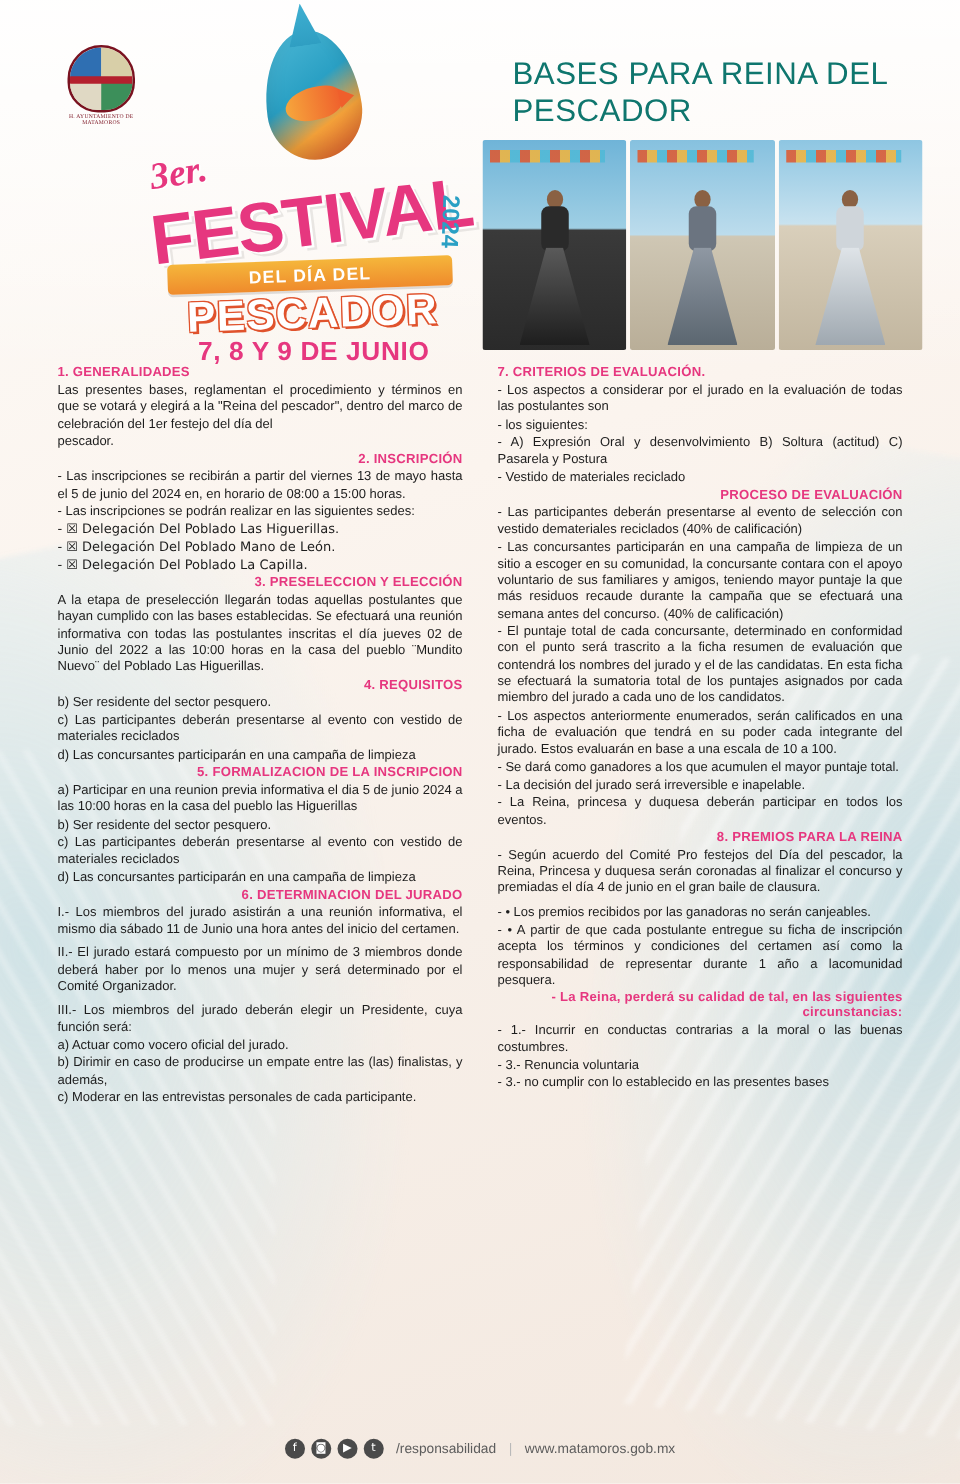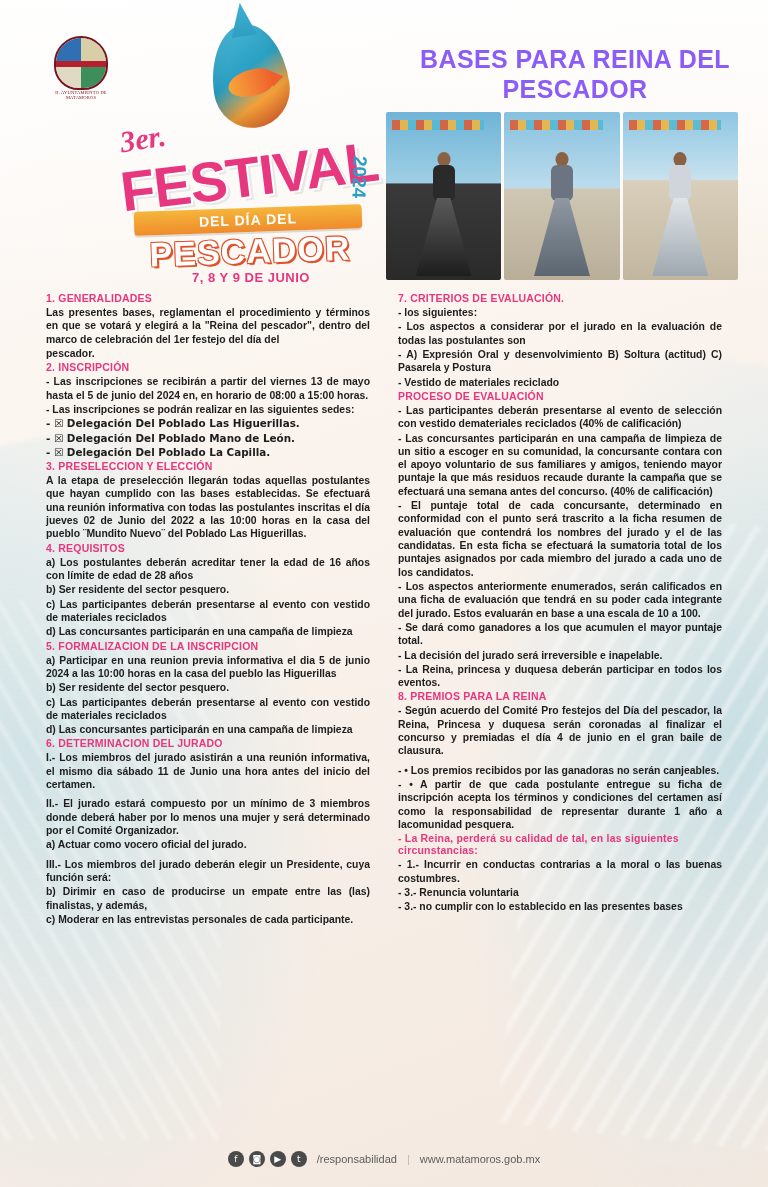--- a/index.html
+++ b/index.html
@@ -145,28 +145,28 @@
     font-weight:700; font-size:14px; color:#fff; letter-spacing:1px;
   }
   .logo .pescado {
     position:absolute; left: 26px; top: 214px; width: 216px; text-align:center;
     font-weight:700; font-size: 34px; color:#fff; letter-spacing:1px;
     text-shadow: 2px 2px 0 #e0522c, -1px -1px 0 #e0522c, 1px -1px 0 #e0522c, -1px 1px 0 #e0522c;
     transform: rotate(-2deg);
   }
   .logo .dates {
     position:absolute; left: 30px; top: 252px; width: 210px; text-align:center;
-    font-weight:700; font-size: 13px; color:#e6377f; letter-spacing:.5px;
+    font-weight:700; font-size: 21px; color:#e6377f; letter-spacing:.5px;
   }
 
   
   .main-title {
     position: absolute; left: 410px; top: 44px; width: 330px;
-    font-weight: 700; font-size: 25px; line-height: 1.2;
-    color: #8b5cf6; letter-spacing: .4px; text-align: center;
+    font-weight: 400; font-size: 25px; line-height: 1.2;
+    color: #0f766e; letter-spacing: .4px;
   }
 
   
   .photos { position:absolute; left: 386px; top: 112px; width: 352px; height: 168px; display:flex; gap:3px; }
   .photo { flex:1; border-radius:2px; position:relative; overflow:hidden; }
   .photo .sky { position:absolute; inset:0; }
   .p1 .sky { background: linear-gradient(180deg,#6fb4d8 0%, #9fcfe4 42%, #3a3a3a 43%, #2a2a2a 100%); }
   .p2 .sky { background: linear-gradient(180deg,#86c1df 0%, #bcdcec 45%, #cfc7b4 46%, #b9ae98 100%); }
   .p3 .sky { background: linear-gradient(180deg,#8ec6e2 0%, #c8e2ef 40%, #d9cfbb 41%, #c2b69f 100%); }
   .photo .figure {
@@ -198,26 +198,25 @@
     width: 768px; height: 838px;
     display: flex; gap: 28px;
     padding: 0 46px;
   }
   .col { width: 326px; }
 
   h2.sec {
     font-size: 10.5px; font-weight: 700; color:#e6377f;
     margin: 0 0 2px; letter-spacing: .2px;
   }
-  .sec-gap { margin-top: 9px; }
+  .sec-gap { margin-top: 9px; text-align: right; }
   p.txt {
     margin: 0 0 1px;
     font-size: 10.4px; line-height: 1.28; color:#1d1d1d;
     text-align: justify;
-    font-weight: bold;
   }
   p.txt.nj { text-align: left; }
   .box { font-family:"DejaVu Sans", sans-serif; }
 
   
   .footer {
     position:absolute; left:0; bottom:0; width:768px; height:56px;
     display:flex; align-items:center; justify-content:center; gap:10px;
     font-size: 11px; color:#5c5c5c;
   }
@@ -315,45 +314,44 @@
       <p class="txt">- Las inscripciones se recibirán a partir del viernes 13 de mayo hasta el 5 de junio del 2024 en, en horario de 08:00 a 15:00 horas.</p>
       <p class="txt">- Las inscripciones se podrán realizar en las siguientes sedes:</p>
       <p class="txt nj box">- ☒ Delegación Del Poblado Las Higuerillas.</p>
       <p class="txt nj box">- ☒ Delegación Del Poblado Mano de León.</p>
       <p class="txt nj box">- ☒ Delegación Del Poblado La Capilla.</p>
 
       <h2 class="sec sec-gap">3. PRESELECCION Y ELECCIÓN</h2>
       <p class="txt">A la etapa de preselección llegarán todas aquellas postulantes que hayan cumplido con las bases establecidas. Se efectuará una reunión informativa con todas las postulantes inscritas el día jueves 02 de Junio del 2022 a las 10:00 horas en la casa del pueblo ¨Mundito Nuevo¨ del Poblado Las Higuerillas.</p>
 
       <h2 class="sec sec-gap">4. REQUISITOS</h2>
-      <p class="txt">a) Los postulantes deberán acreditar tener la edad de 16 años con límite de edad de 28 años</p>
       <p class="txt nj">b) Ser residente del sector pesquero.</p>
       <p class="txt">c) Las participantes deberán presentarse al evento con vestido de materiales reciclados</p>
       <p class="txt nj">d) Las concursantes participarán en una campaña de limpieza</p>
 
       <h2 class="sec sec-gap">5. FORMALIZACION DE LA INSCRIPCION</h2>
       <p class="txt">a) Participar en una reunion previa informativa el dia 5 de junio 2024 a las 10:00 horas en la casa del pueblo las Higuerillas</p>
       <p class="txt nj">b) Ser residente del sector pesquero.</p>
       <p class="txt">c) Las participantes deberán presentarse al evento con vestido de materiales reciclados</p>
       <p class="txt nj">d) Las concursantes participarán en una campaña de limpieza</p>
 
       <h2 class="sec sec-gap">6. DETERMINACION DEL JURADO</h2>
       <p class="txt">I.- Los miembros del jurado asistirán a una reunión informativa, el mismo dia sábado 11 de Junio una hora antes del inicio del certamen.</p>
       <p class="txt" style="margin-top:6px">II.- El jurado estará compuesto por un mínimo de 3 miembros donde deberá haber por lo menos una mujer y será determinado por el Comité Organizador.</p>
+      <p class="txt" style="margin-top:6px">III.- Los miembros del jurado deberán elegir un Presidente, cuya función será:</p>
       <p class="txt nj">a) Actuar como vocero oficial del jurado.</p>
-      <p class="txt" style="margin-top:6px">III.- Los miembros del jurado deberán elegir un Presidente, cuya función será:</p>
       <p class="txt">b) Dirimir en caso de producirse un empate entre las (las) finalistas, y además,</p>
       <p class="txt">c) Moderar en las entrevistas personales de cada participante.</p>
     </div>
 
     <div class="col">
 
       <h2 class="sec">7. CRITERIOS DE EVALUACIÓN.</h2>
+      <p class="txt">-  Los aspectos a considerar por el jurado en la evaluación de todas las postulantes son</p>
       <p class="txt nj">- los siguientes:</p>
-      <p class="txt">-  Los aspectos a considerar por el jurado en la evaluación de todas las postulantes son</p>
       <p class="txt">- A) Expresión Oral y desenvolvimiento B) Soltura (actitud) C) Pasarela y Postura</p>
       <p class="txt nj">-  Vestido de materiales reciclado</p>
 
       <h2 class="sec sec-gap">PROCESO DE EVALUACIÓN</h2>
       <p class="txt">- Las participantes deberán presentarse al evento de selección con vestido demateriales reciclados (40% de calificación)</p>
       <p class="txt">- Las concursantes participarán en una campaña de limpieza de un sitio a escoger en su comunidad, la concursante contara con el apoyo voluntario de sus familiares y amigos, teniendo mayor puntaje la que más residuos recaude durante la campaña que se efectuará una semana antes del concurso. (40% de calificación)</p>
       <p class="txt">-  El puntaje total de cada concursante, determinado en conformidad con el punto  será trascrito a la ficha resumen de evaluación que contendrá los nombres del jurado y el de las candidatas. En esta ficha se efectuará la sumatoria total de los puntajes asignados por cada miembro del jurado a cada uno de los candidatos.</p>
       <p class="txt">-  Los aspectos anteriormente enumerados, serán calificados en una ficha de evaluación que tendrá en su poder cada integrante del jurado. Estos evaluarán en base a una escala de 10 a 100.</p>
       <p class="txt">-  Se dará como ganadores a los que acumulen el mayor puntaje total.</p>
       <p class="txt">-  La decisión del jurado será irreversible e inapelable.</p>

